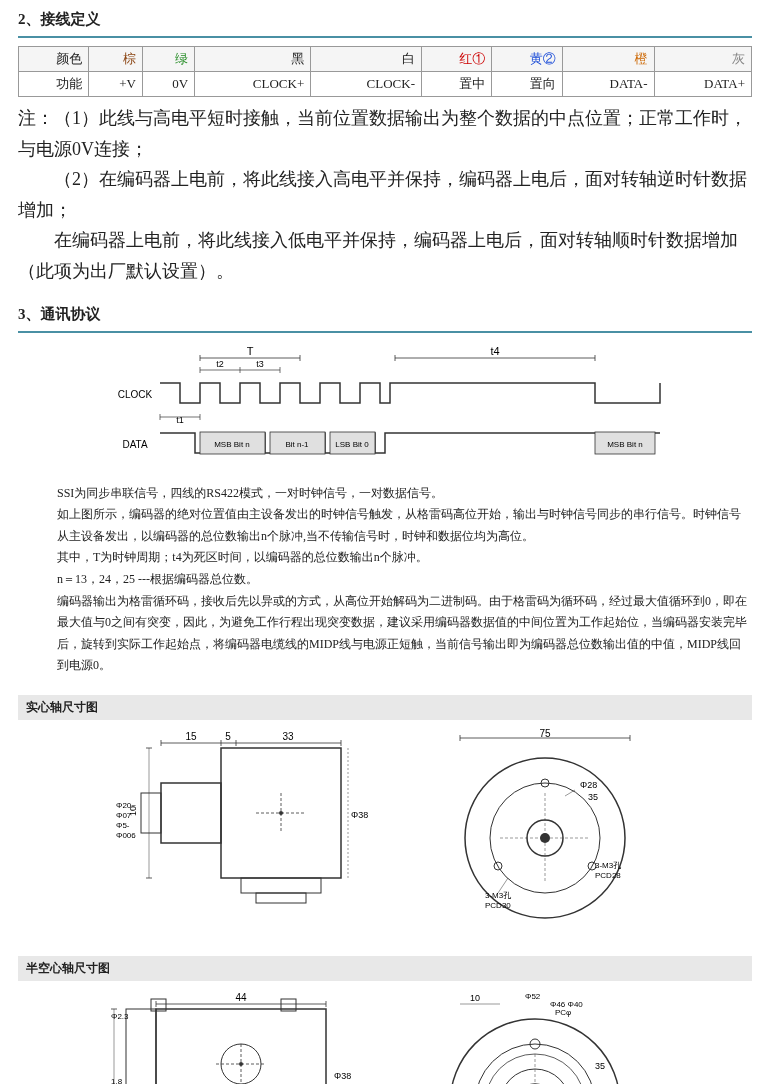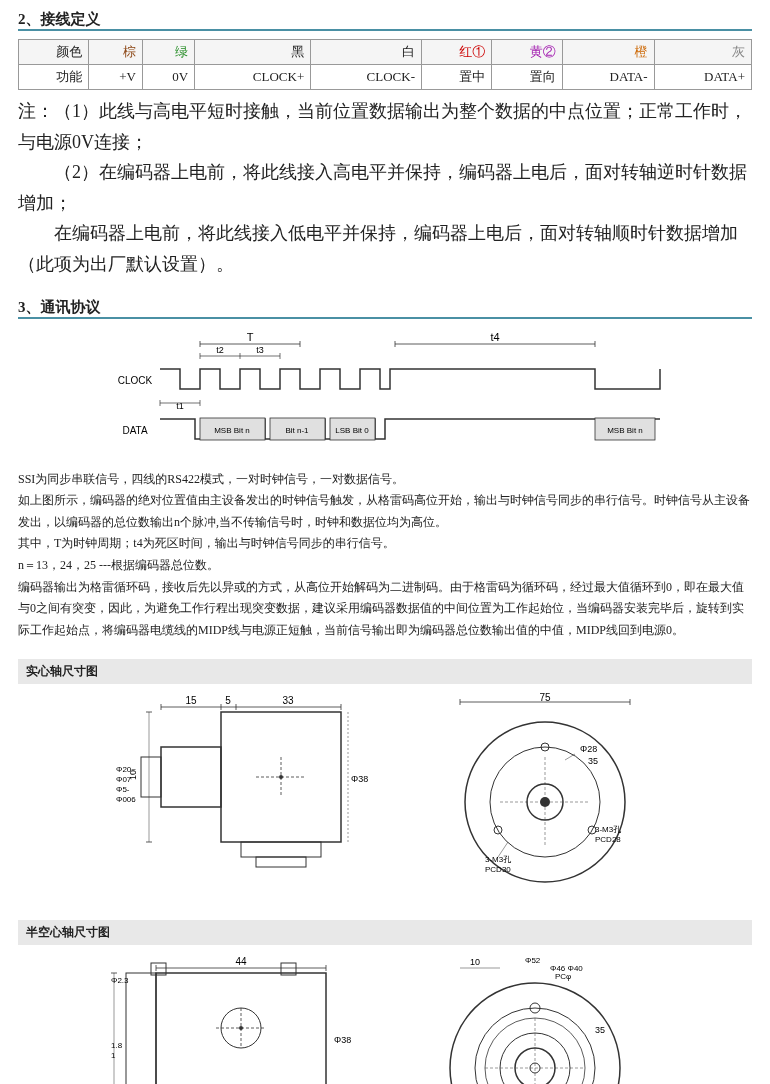--- a/index.html
+++ b/index.html
@@ -8,21 +8,21 @@
       font-size: 13px;
       background: #fff;
       color: #222;
       width: 770px;
       padding: 10px 18px;
     }
     .section-title {
       font-size: 15px;
       font-weight: bold;
       border-bottom: 2px solid #4a90a4;
-      padding-bottom: 0;
+      padding-bottom: 7px;
       margin-bottom: 8px;
       color: #222;
     }
     .section { margin-bottom: 18px; }
 
     
     .wiring-table {
       width: 100%;
       border-collapse: collapse;
       font-size: 13px;
@@ -35,21 +35,21 @@
     }
     .wiring-table tr:first-child td { background: #f5f5f5; }
     .notes { font-size: 18px; line-height: 1.7; margin-top: 4px; color: #222; }
 
     
     .protocol-diagram {
       margin: 10px auto;
       display: block;
       width: 560px;
     }
-    .protocol-text { font-size: 12px; line-height: 1.8; margin-top: 8px; color: #222; }
+    .protocol-text { font-size: 12px; line-height: 1.8; margin-top: 8px; color: #222; margin-left: 39px; }
 
     
     .dim-section { margin-bottom: 18px; }
     .dim-title { font-size: 12px; font-weight: bold; background: #e8e8e8; padding: 4px 8px; margin-bottom: 8px; }
     .dim-row { display: flex; gap: 29px; align-items: flex-start; justify-content: center; }
 
     svg text { font-family: "SimSun", Arial, sans-serif; }
   </style>
 </head>
 <body>
@@ -59,21 +59,21 @@
 
   <table class="wiring-table">
     <tbody>
         <tr>
       <td>颜色</td>
       <td style="color:#8B4513;">棕</td>
       <td style="color:#228B22;">绿</td>
       <td>黑</td>
       <td>白</td>
       <td style="color:#cc0000;">红①</td>
-      <td style="color:#a21caf;">黄②</td>
+      <td style="color:#1d4ed8;">黄②</td>
       <td style="color:#cc6600;">橙</td>
       <td style="color:#888;">灰</td>
     </tr>
     <tr>
       <td>功能</td>
       <td>+V</td>
       <td>0V</td>
       <td>CLOCK+</td>
       <td>CLOCK-</td>
       <td>置中</td>
@@ -136,21 +136,21 @@
 
     <polyline points="285,90 490,90 490,90 555,90" fill="none" stroke="#333" stroke-width="1.5"></polyline>
 
     <rect x="490" y="89" width="60" height="22" fill="#e0e0e0" stroke="#333" stroke-width="0.8"></rect>
     <text x="520" y="104" font-size="8" text-anchor="middle">MSB Bit n</text>
   </svg>
 
   <div class="protocol-text">
     <p>SSI为同步串联信号，四线的RS422模式，一对时钟信号，一对数据信号。</p>
     <p>如上图所示，编码器的绝对位置值由主设备发出的时钟信号触发，从格雷码高位开始，输出与时钟信号同步的串行信号。时钟信号从主设备发出，以编码器的总位数输出n个脉冲,当不传输信号时，时钟和数据位均为高位。</p>
-    <p>其中，T为时钟周期；t4为死区时间，输出与时钟信号同步的串行信号。</p>
+    <p>其中，T为时钟周期；t4为死区时间，以编码器的总位数输出n个脉冲。</p>
     <p>n＝13，24，25 ---根据编码器总位数。</p>
     <p>编码器输出为格雷循环码，接收后先以异或的方式，从高位开始解码为二进制码。由于格雷码为循环码，经过最大值循环到0，即在最大值与0之间有突变，因此，为避免工作行程出现突变数据，建议采用编码器数据值的中间位置为工作起始位，当编码器安装完毕后，旋转到实际工作起始点，将编码器电缆线的MIDP线与电源正短触，当前信号输出即为编码器总位数输出值的中值，MIDP线回到电源0。</p>
   </div>
 </div>
 
 <div class="dim-section">
   <div class="dim-title">实心轴尺寸图</div>
   <div class="dim-row">
 
     <svg width="290" height="210" viewBox="0 0 290 210">

